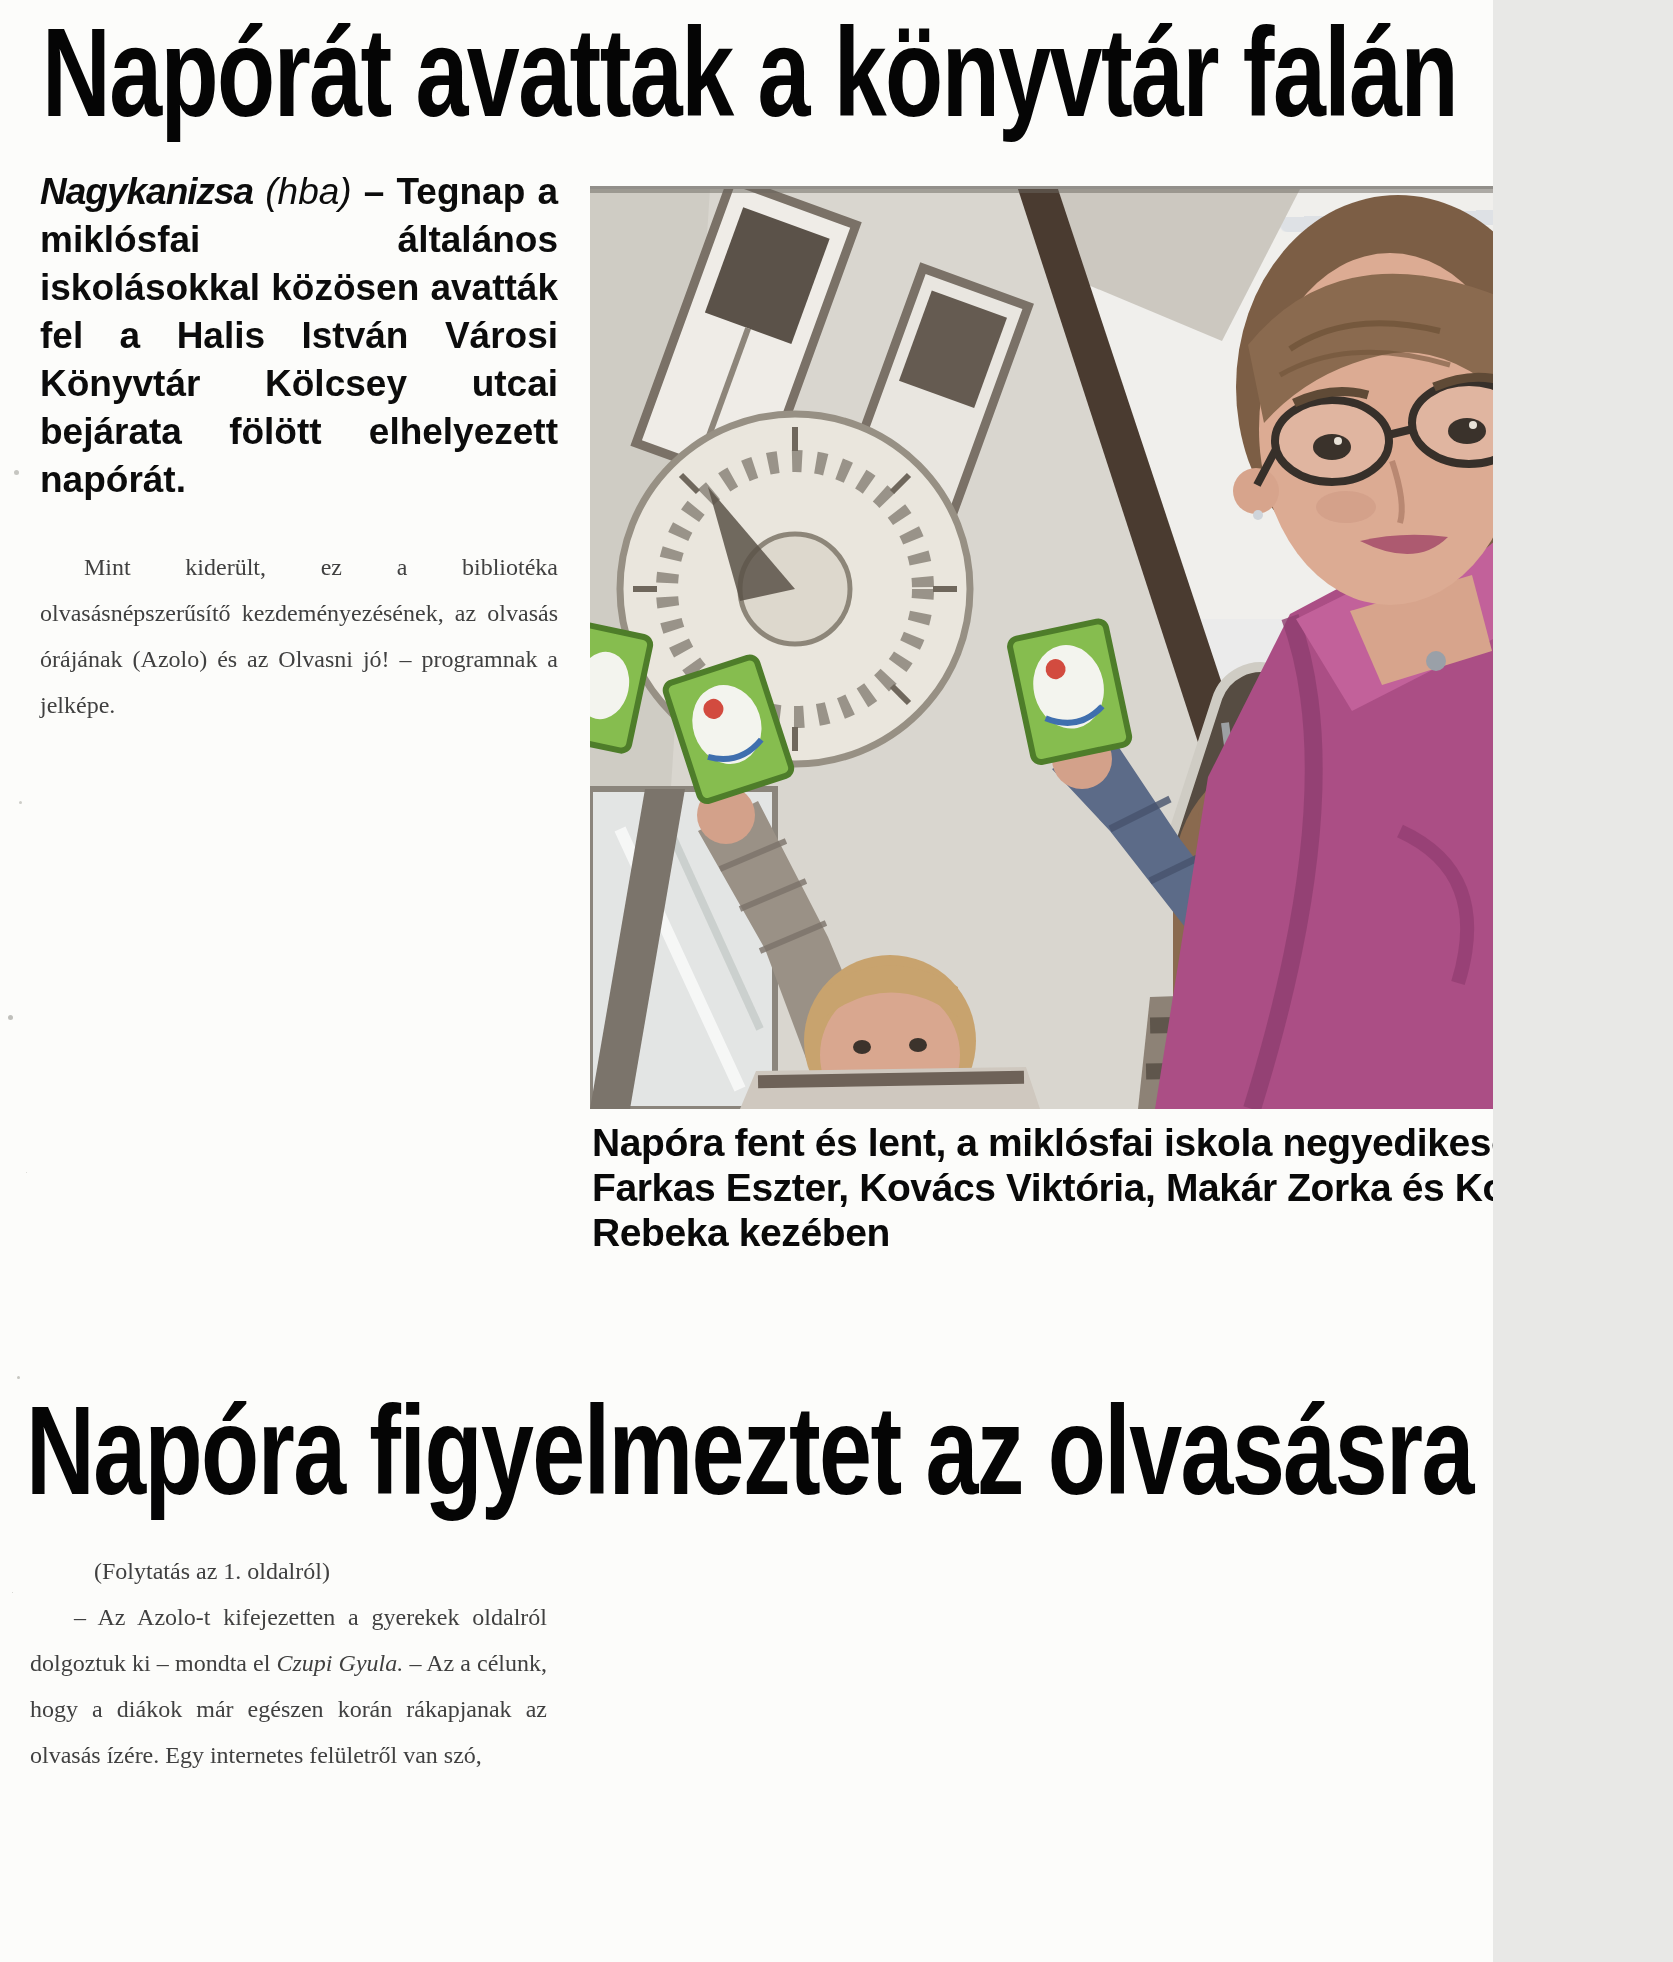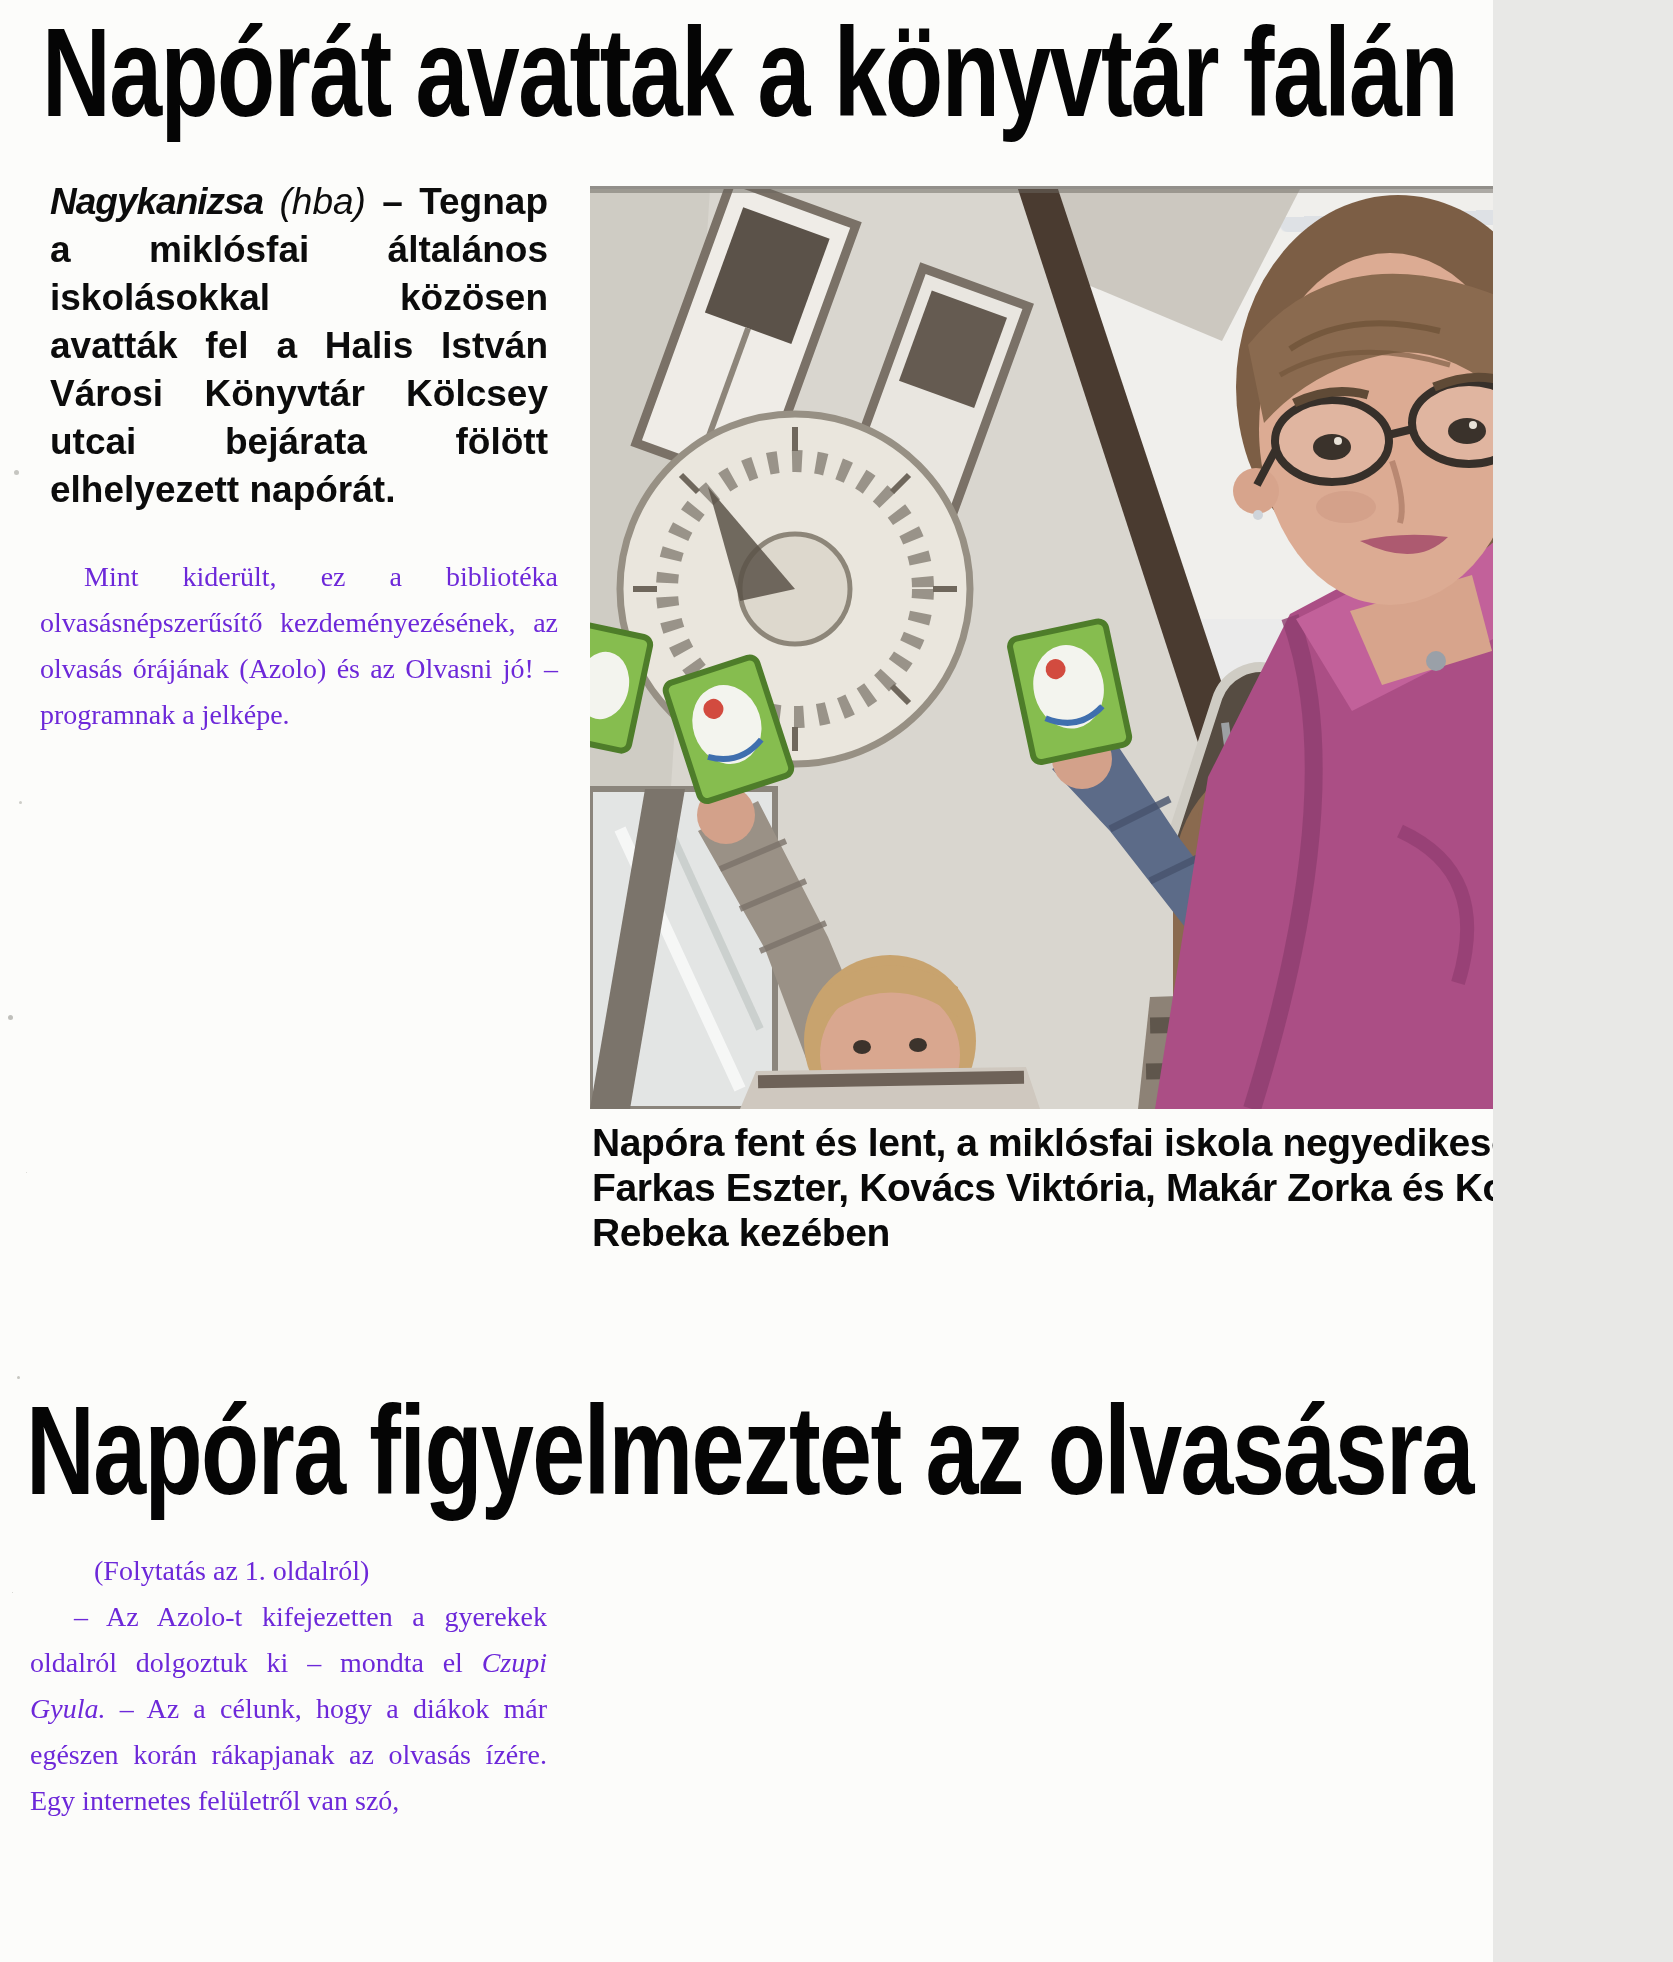--- a/index.html
+++ b/index.html
@@ -32,30 +32,30 @@
   
   #col-lead{
     position:absolute;left:40px;top:168px;width:518px;
   }
   .lead-par{
     font-family:"Liberation Sans", sans-serif;
     font-weight:bold;
     font-size:37px;line-height:48px;
     text-align:justify;
     color:#0c0c0c;
-    margin:10px;
+    margin:0;
   }
   .seg-lead-name{font-style:italic;letter-spacing:-1px;}
   .seg-lead-by{font-style:italic;font-weight:normal;}
   .body-par{
-    font-size:28px;line-height:46px;
+    font-size:24px;line-height:46px;
     text-align:justify;
     text-indent:44px;
     margin:0;
-    color:#6d28d9;
+    color:#404040;
   }
   .seg-i{font-style:italic;}
   #p-mint{margin-top:40px;}
 
   
   #photo{
     position:absolute;left:590px;top:186px;width:1000px;height:920px;
     background:#f0efec;
     border-top:3px solid rgba(70,64,58,.55);
     overflow:hidden;

